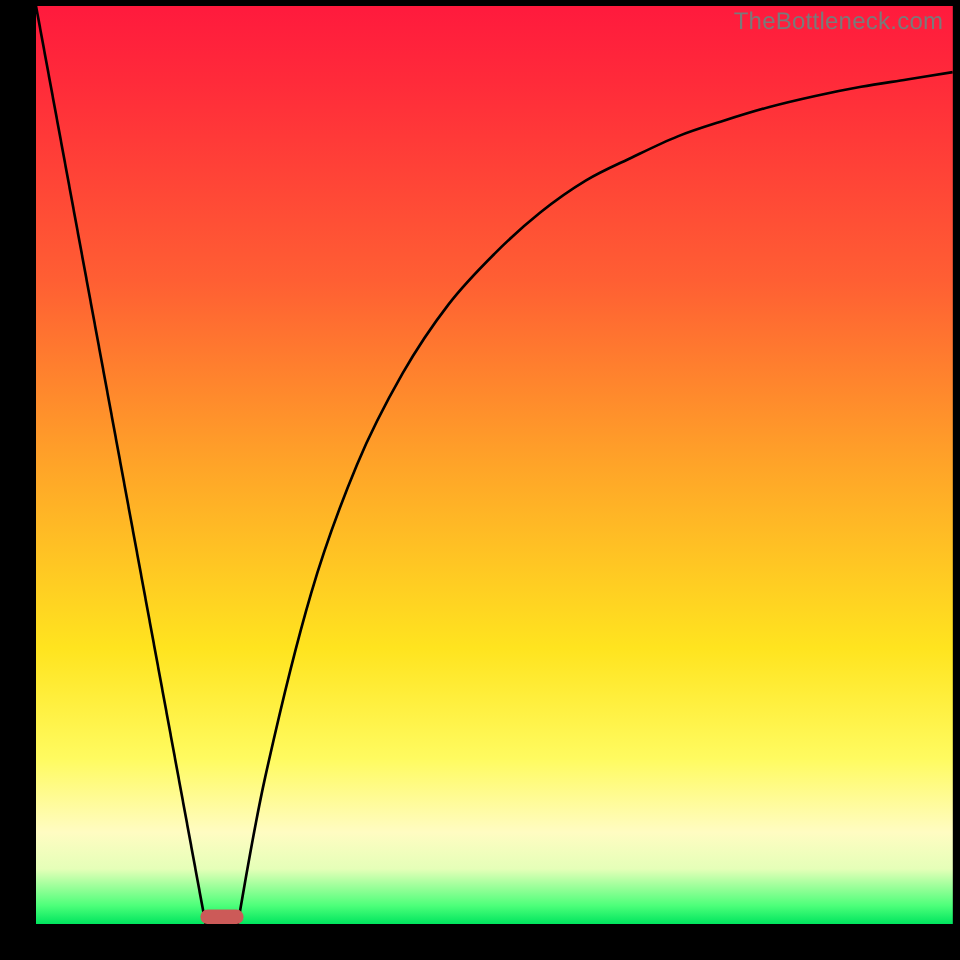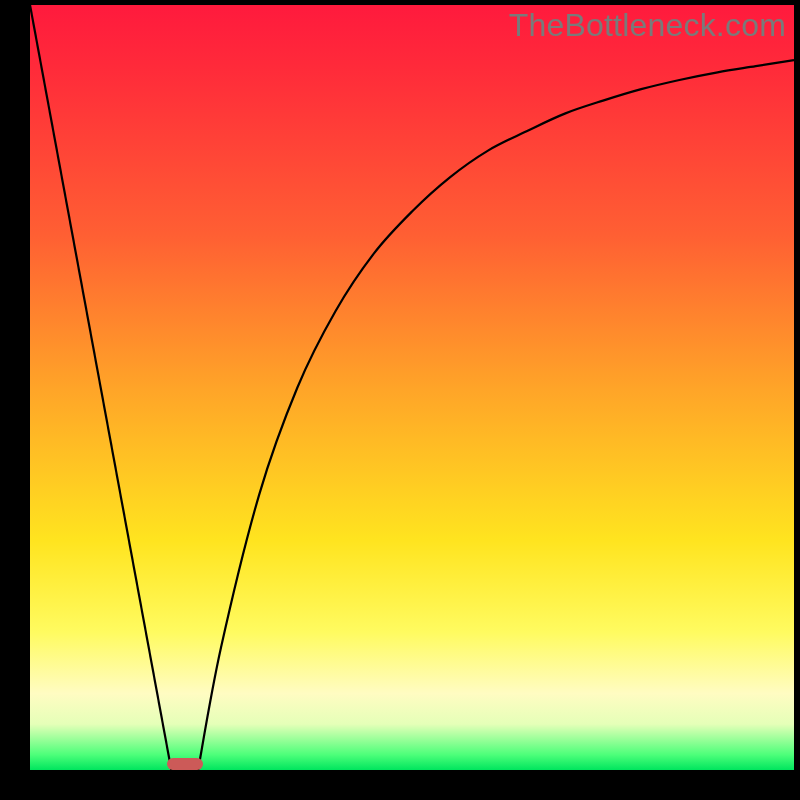--- a/index.html
+++ b/index.html
@@ -34,21 +34,21 @@
       #fffcc2 90%,
       #e5ffb8 94%,
       #4dff7a 98%,
       #00e55e 100%);
   }
   .watermark {
     position: absolute;
     top: 2px;
     right: 8px;
     color: #7a7a7a;
-    font-size: 32px;
+    font-size: 20px;
     letter-spacing: 0.2px;
     font-weight: 500;
     user-select: none;
     pointer-events: none;
   }
   svg.curves {
     position: absolute;
     left: 0;
     top: 0;
     width: 764px;

